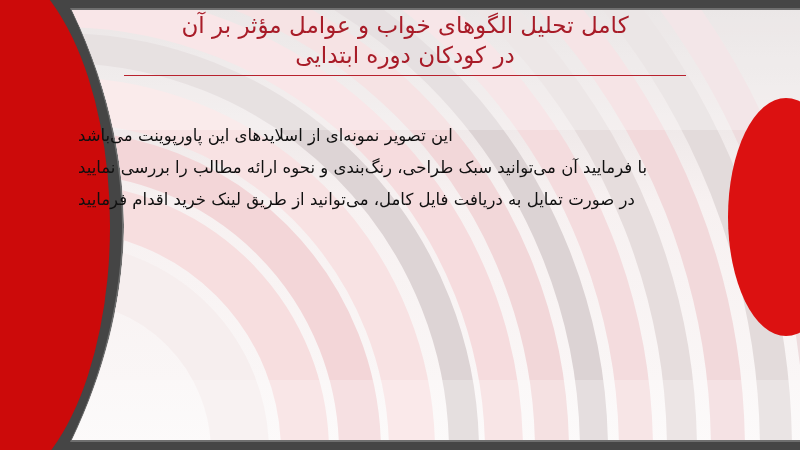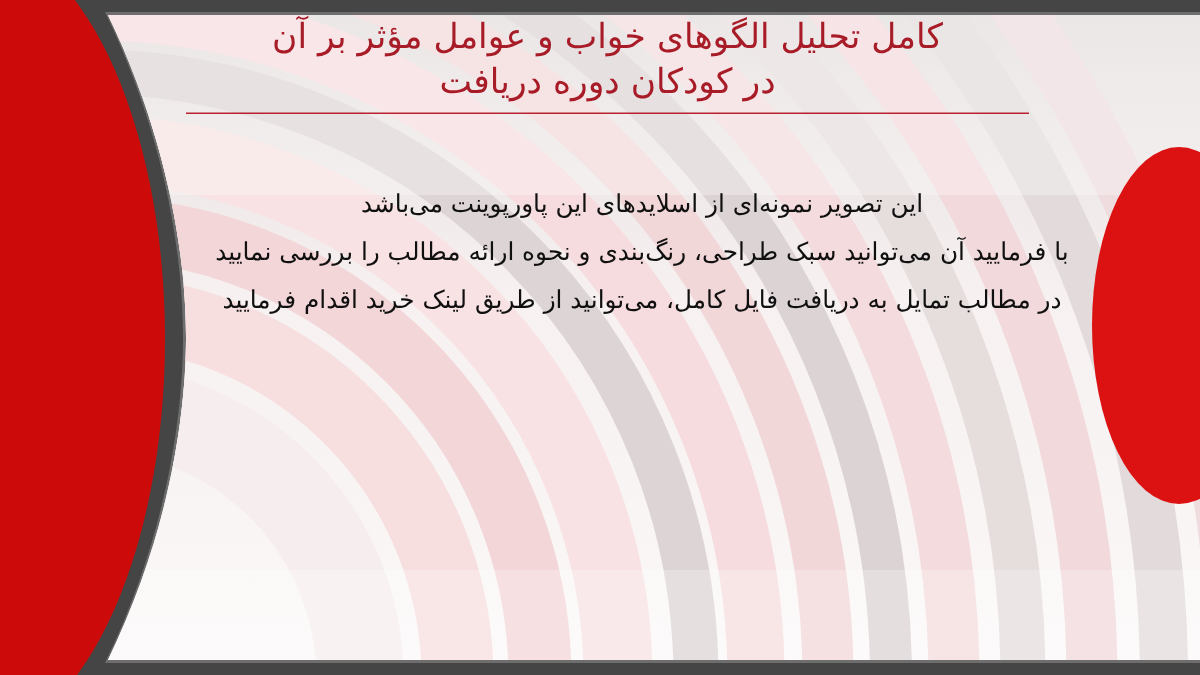--- a/index.html
+++ b/index.html
@@ -78,21 +78,21 @@
     margin-top:5px;
     height:0;
     border-top:1.6px solid #B8222E;
     width:562px;
     margin-left:auto;margin-right:auto;
   }
 
   .body-block{
     position:absolute;
     right:22px; top:120px; width:700px;
-    text-align:center;
+    text-align:left;
     direction:rtl;
   }
   .body-line{
     color:#101010;
     font-size:16.5px;
     line-height:32px;
     white-space:nowrap;
     font-weight:400;
   }
 </style>
@@ -137,24 +137,24 @@
       </svg>
     </div>
   </div>
 
   <div class="ellipse-right"></div>
 
   <div class="content">
 
     <div class="title-block">
       <div class="title-line">کامل تحلیل الگوهای خواب و عوامل مؤثر بر آن</div>
-      <div class="title-line">در کودکان دوره دریافت</div>
+      <div class="title-line">در کودکان دوره ابتدایی</div>
       <div class="title-rule"></div>
     </div>
 
     <div class="body-block">
       <div class="body-line">این تصویر نمونه‌ای از اسلایدهای این پاورپوینت می‌باشد</div>
       <div class="body-line">با فرمایید آن می‌توانید سبک طراحی، رنگ‌بندی و نحوه ارائه مطالب را بررسی نمایید</div>
-      <div class="body-line">در مطالب تمایل به دریافت فایل کامل، می‌توانید از طریق لینک خرید اقدام فرمایید</div>
+      <div class="body-line">در صورت تمایل به دریافت فایل کامل، می‌توانید از طریق لینک خرید اقدام فرمایید</div>
     </div>
 
   </div>
 </div>
 
 </body></html>

